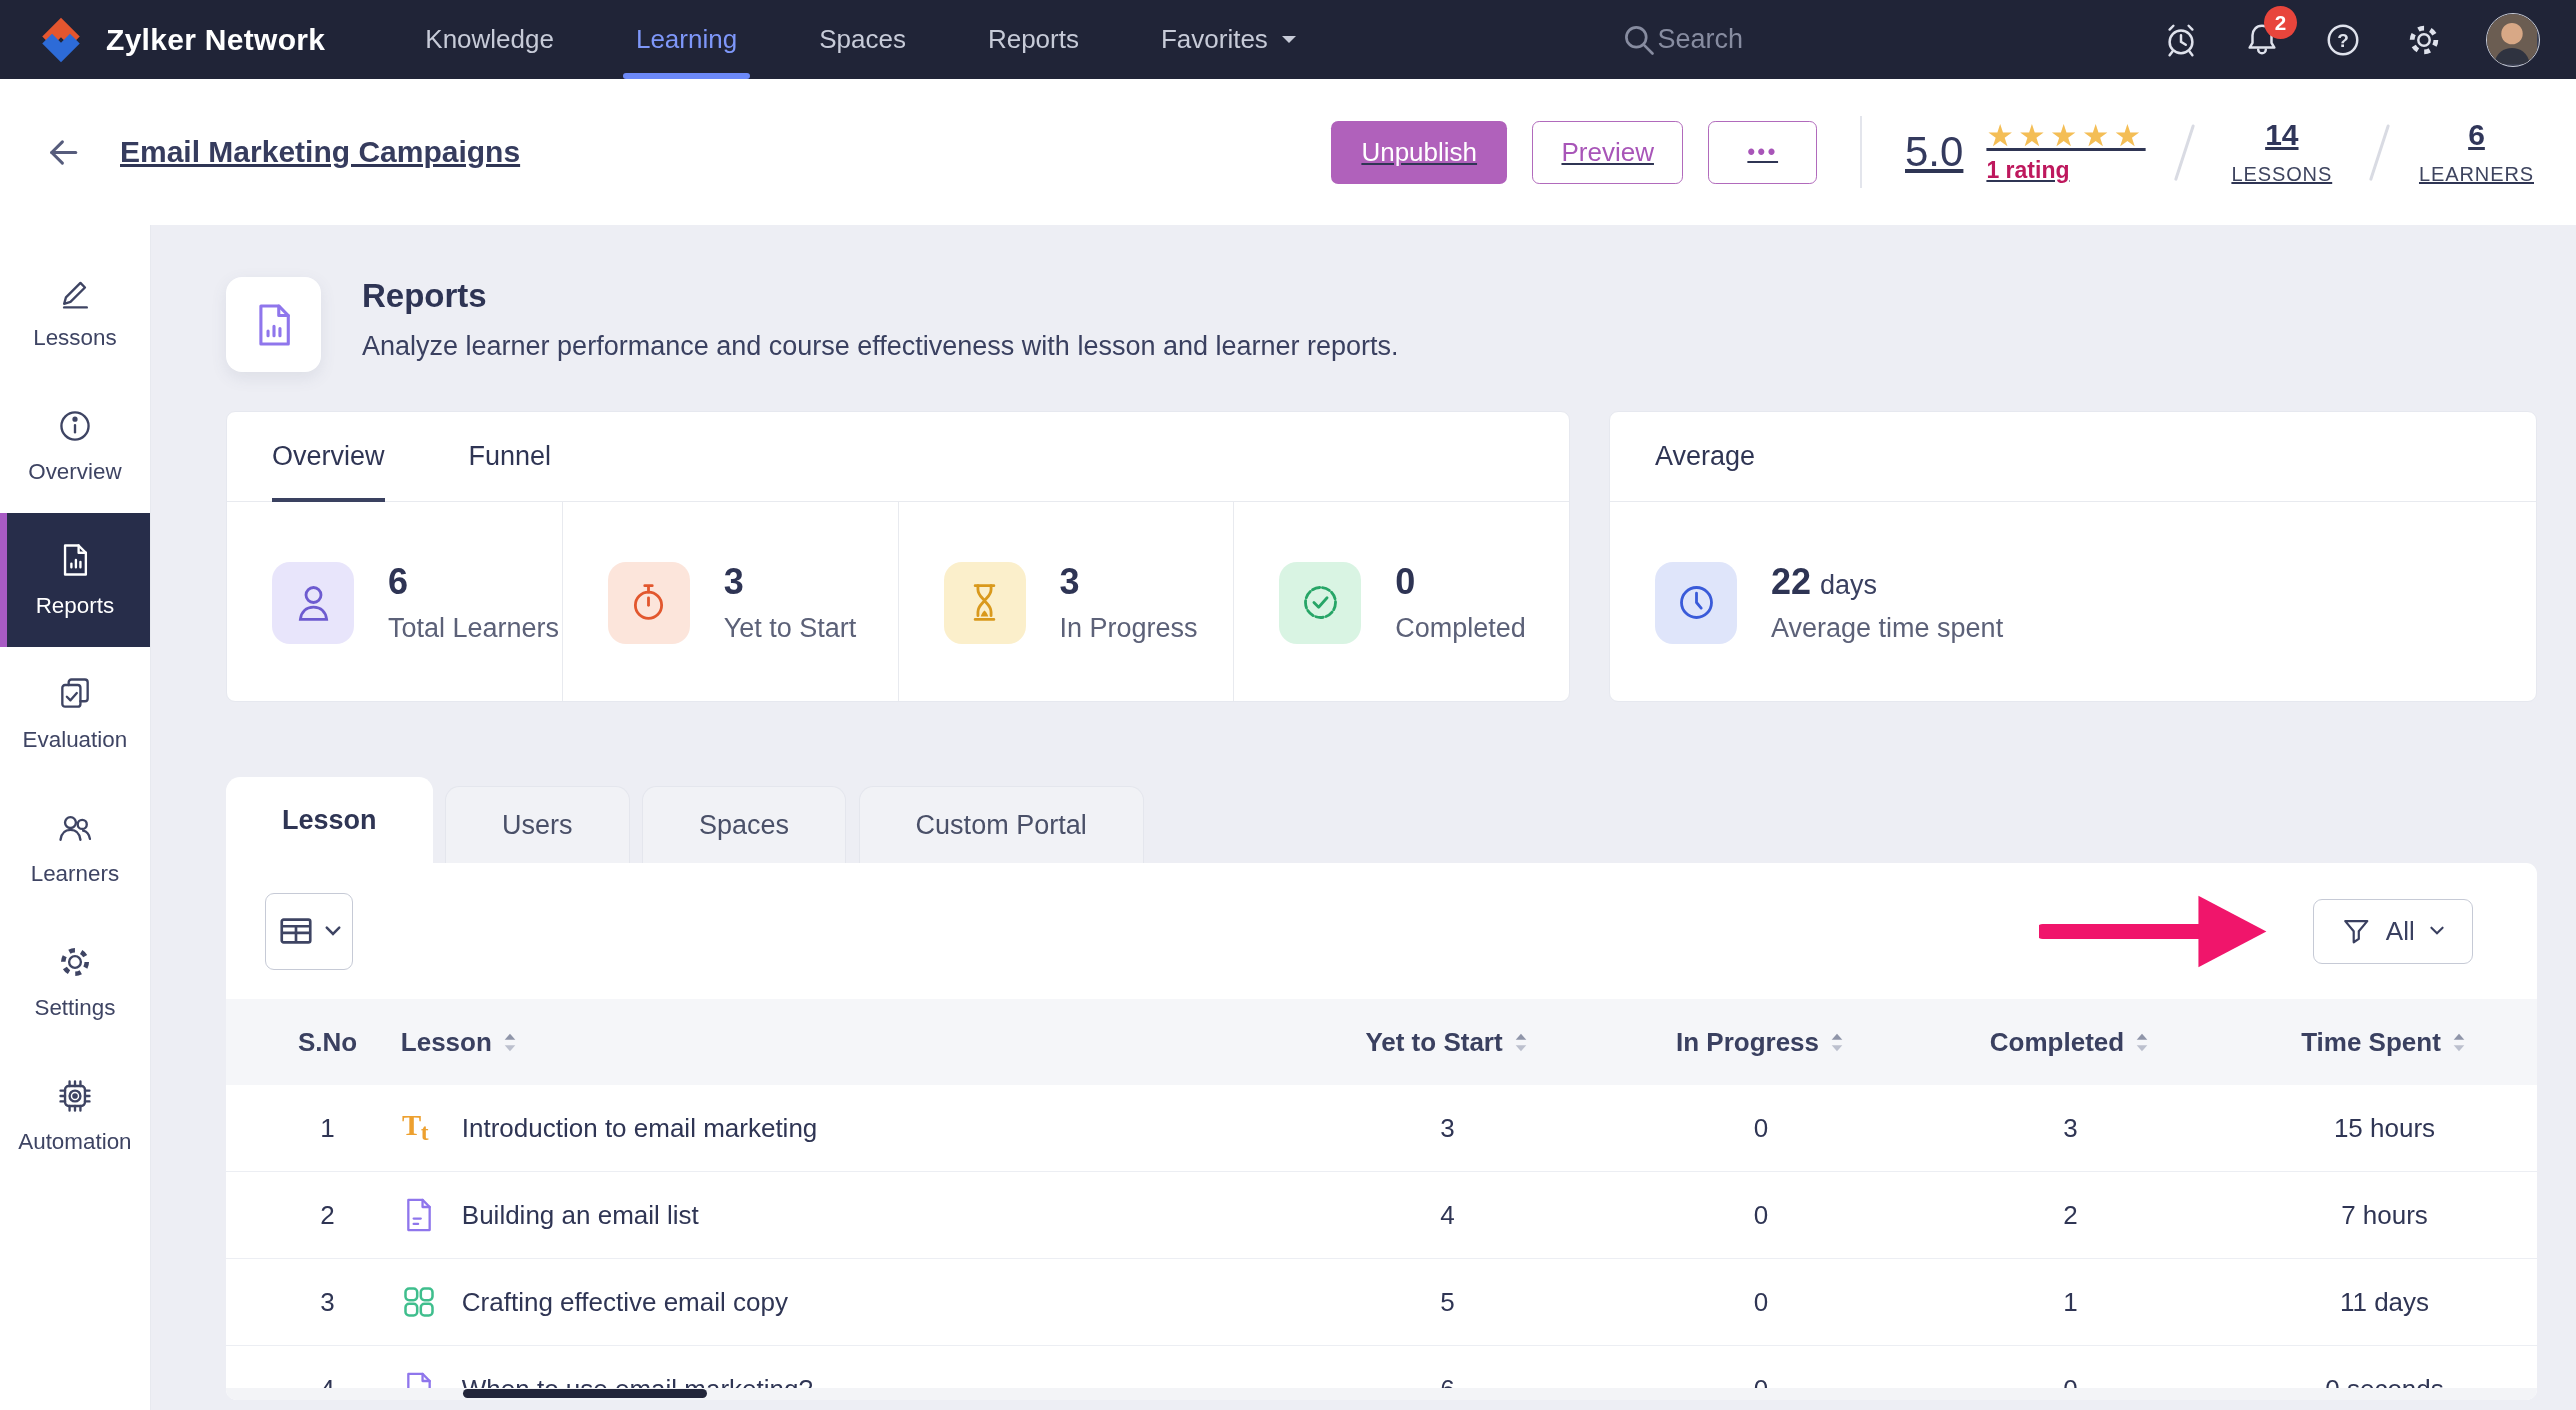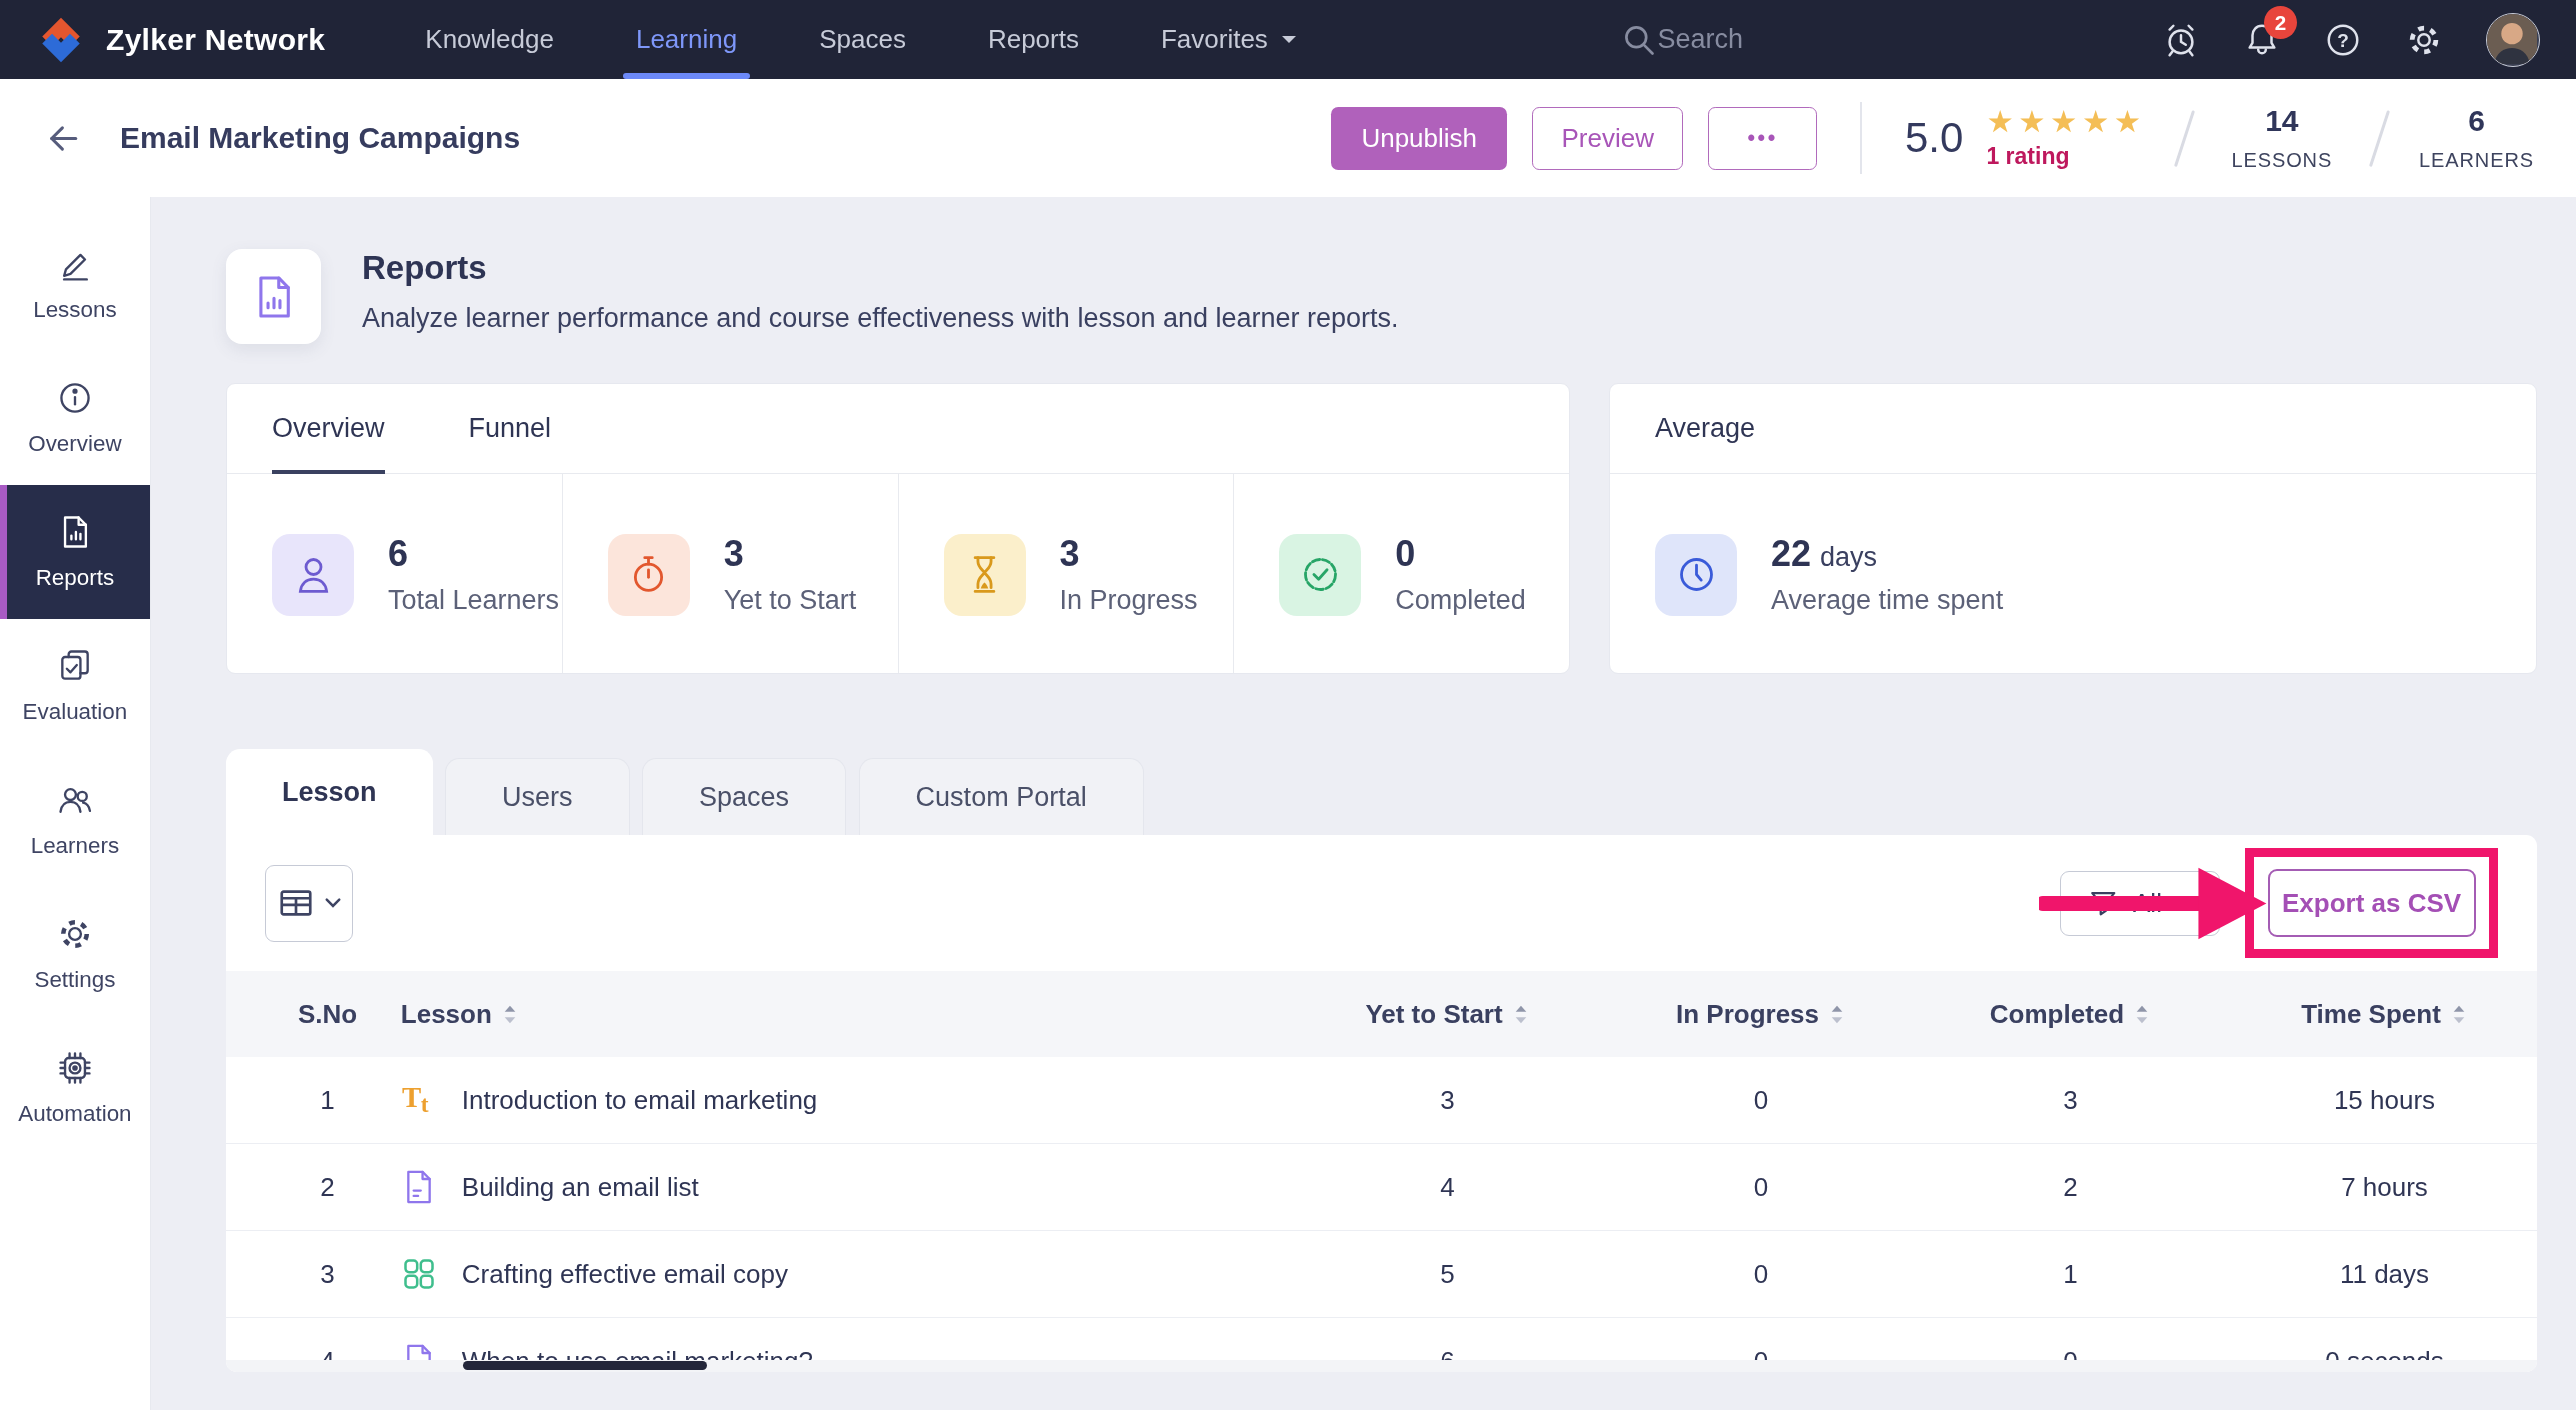--- a/index.html
+++ b/index.html
@@ -16,21 +16,21 @@
   .nav-item.active { color:#7E97F9; }
   .nav-item.active::after { content:""; position:absolute; left:-12.5px; right:-12.5px; bottom:0; height:6.3px; background:#6C89F8; border-radius:3.6px; }
   .caret-down { width:0; height:0; border:7.2px solid transparent; border-top-color:#C7CBD8; margin-left:14.3px; margin-top:7.2px; }
   .nav-right { margin-left:auto; display:flex; align-items:center; gap:43px; }
   .search-box { display:flex; align-items:center; color:#878CA0; font-size:27px; margin-right:376px; cursor:text; }
   .nav-icon { position:relative; color:#DFE2EC; cursor:pointer; }
   .badge { position:absolute; top:-14.3px; right:-16px; background:#E8453C; color:#fff; font-size:20.6px; font-weight:700; min-width:33px; height:33px; border-radius:17px; display:flex; align-items:center; justify-content:center; padding:0 5.4px; }
   .avatar { width:54px; height:54px; border-radius:50%; overflow:hidden; border:1.8px solid #C9CDD9; cursor:pointer; background:#3a3f52; }
 
   
-  .course-header { height:118px; background:#fff; display:flex; align-items:center; padding:0 41px; }
+  .course-header { height:146px; background:#fff; display:flex; align-items:center; padding:0 41px;text-decoration:underline; }
   .back-btn { color:#565C7C; cursor:pointer; }
   .course-title { font-size:30px; font-weight:700; color:#363C5E; margin-left:38px; }
   .header-right { margin-left:auto; display:flex; align-items:center; gap:25px; }
   .btn { height:63px; border-radius:7.2px; font-size:26px; display:flex; align-items:center; justify-content:center; cursor:pointer; }
   .btn-unpublish { width:176px; background:#B061BB; color:#fff; }
   .btn-outline { border:1.8px solid #B16ABC; color:#A855B8; background:#fff; }
   .btn-preview { width:151px; }
   .btn-more { width:109px; font-size:21.5px; letter-spacing:2.7px; font-weight:700; }
   .v-div { width:1.8px; height:72px; background:#E3E5EC; margin:0 18px; }
   .rating-wrap { display:flex; align-items:center; gap:23px; }
@@ -399,23 +399,20 @@
           <span>
             <svg width="30.5" height="30.5" viewBox="0 0 36 36" fill="none" stroke="#3A4060" stroke-width="2.6" stroke-linejoin="round">
               <path d="M5 6h26l-10 12v9l-6 4V18z"></path>
             </svg>
           </span>
           <span>All</span>
           <svg width="16" height="11.7" viewBox="0 0 20 14" fill="none" stroke="#3A4060" stroke-width="2.6" stroke-linecap="round">
               <path d="M3 3l7 7 7-7"></path>
             </svg>
         </div>
-        <div class="hl-wrap">
-          <div class="export-btn">Export as CSV</div>
-        </div>
         <svg class="annot-arrow" width="233" height="93" viewBox="0 0 260 104">
           <line x1="4" y1="52" x2="190" y2="52" stroke="#F0156B" stroke-width="17" stroke-linecap="round"></line>
           <polygon points="178,12 254,52 178,92" fill="#F0156B"></polygon>
         </svg>
       </div>
 
       <div class="trow thead">
         <div class="col-c">S.No</div>
         <div class="col-l">
           <span>Lesson</span>

